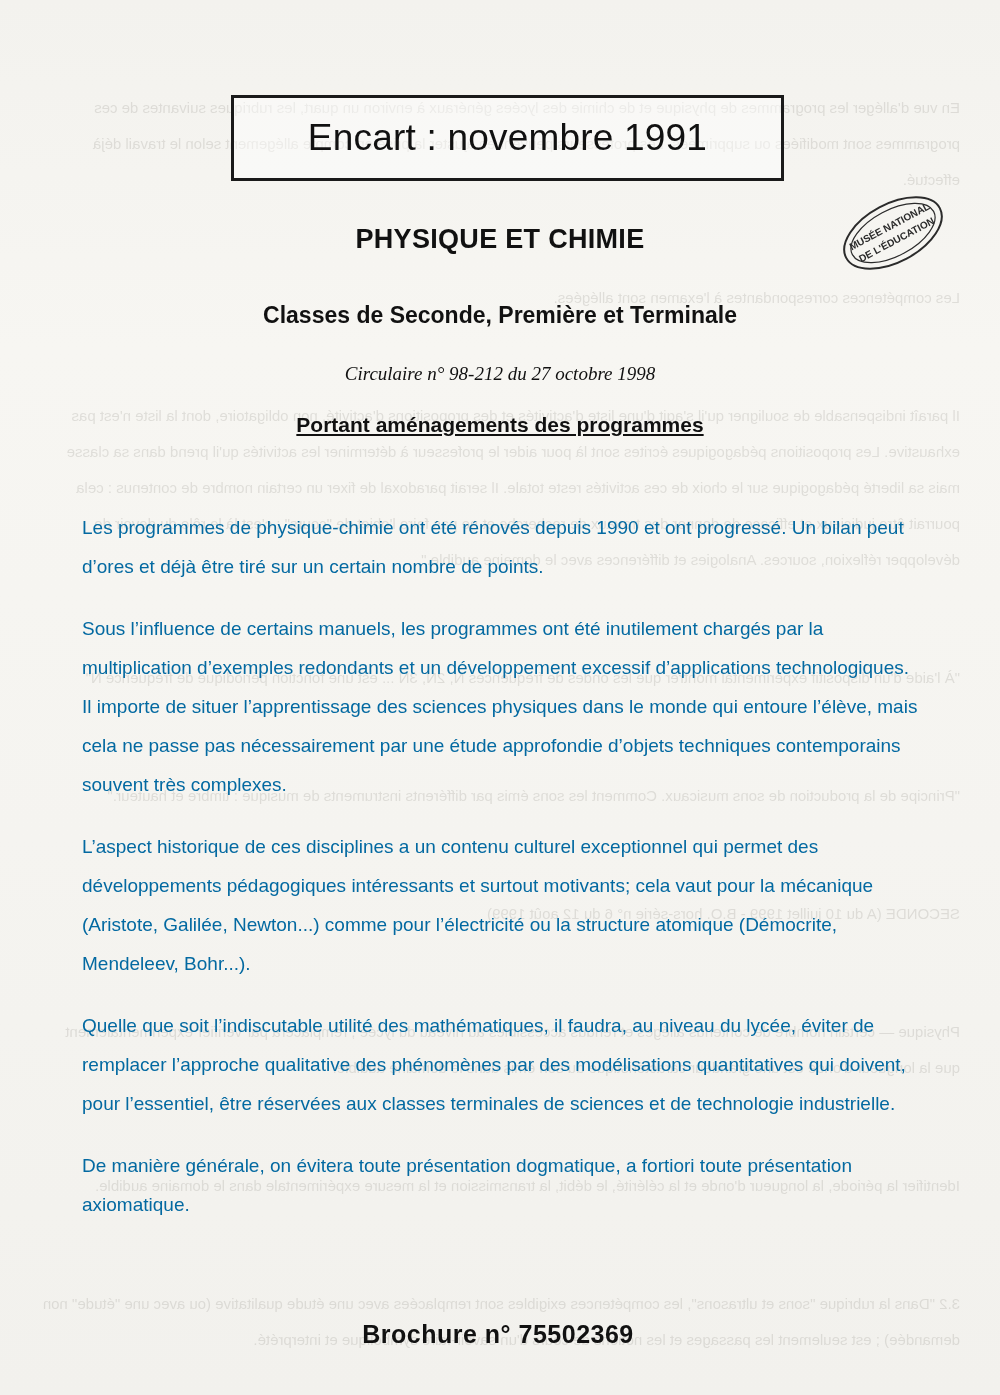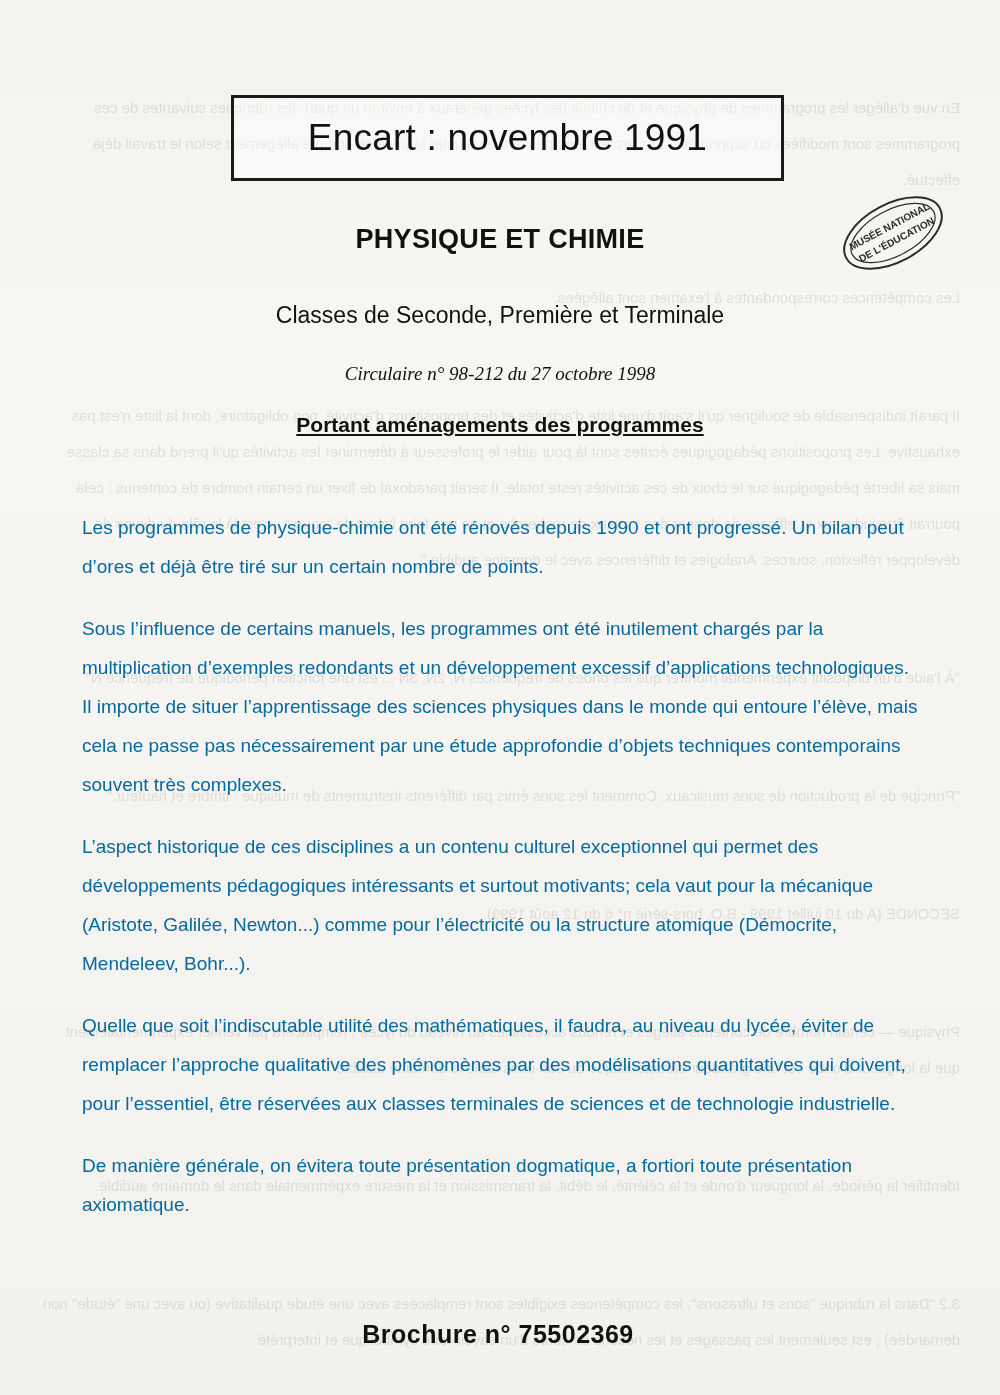--- a/index.html
+++ b/index.html
@@ -89,21 +89,21 @@
     font-weight: bold;
     color: #111;
     letter-spacing: 0.3px;
   }
   .heading2 {
     position: absolute;
     left: 0; right: 0;
     top: 302px;
     text-align: center;
     font-size: 23px;
-    font-weight: normal;
+    font-weight: bold;
     color: #111;
   }
   .circulaire {
     position: absolute;
     left: 0; right: 0;
     top: 363px;
     text-align: center;
     font-size: 19px;
     font-style: italic;
     font-family: "Liberation Serif", serif;

